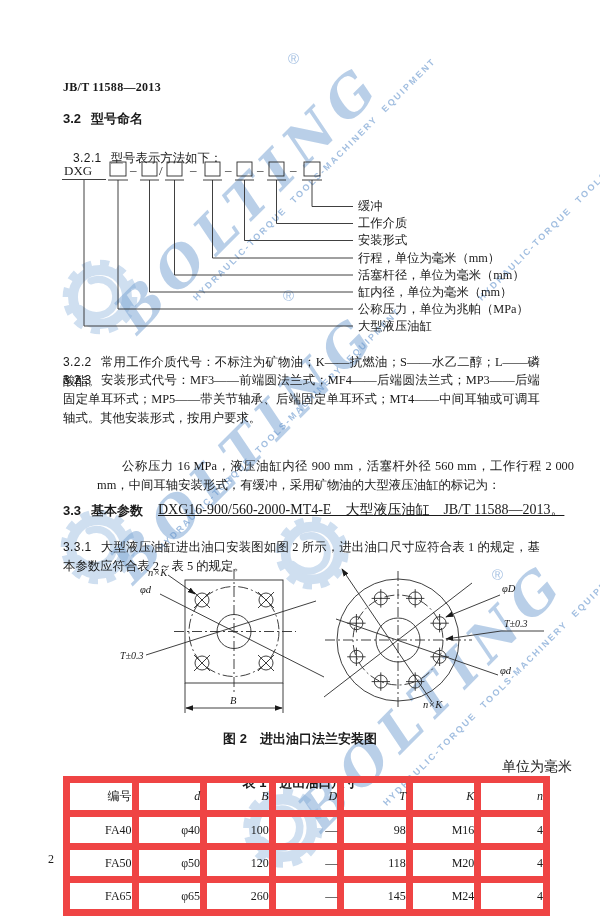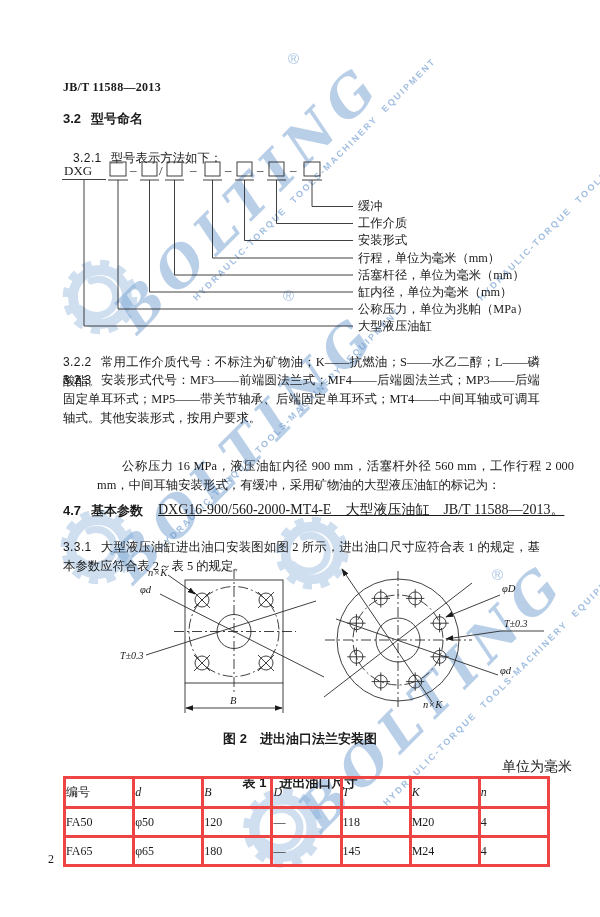--- a/index.html
+++ b/index.html
@@ -40,21 +40,21 @@
   .figcap,.tbltitle{left:63px;width:474px;text-align:center;font-family:"Liberation Sans", sans-serif;
                     font-weight:bold;font-size:13px;}
   .figcap{top:730px;}
   .tbltitle{top:774px;}
   .unitnote{right:28px;top:758px;font-size:14px;}
   .pagenum{left:48px;top:852px;font-size:12px;}
 
   
   table.t1{position:absolute;left:63px;top:776px;width:487px;border-collapse:collapse;table-layout:fixed;
            font-size:12px;}
-  table.t1 th,table.t1 td{border:3px solid #ef4444;text-align:left;padding:0;height:26px;
+  table.t1 th,table.t1 td{border:7px solid #ef4444;text-align:right;padding:0;height:26px;
                           font-weight:normal;}
   table.t1 thead th{height:27px;}
   table.t1{border:1.6px solid #1a1a1a;}
   table.t1 .it{font-style:italic;font-family:"Liberation Serif", serif;}
 
   
   svg text{font-family:"Liberation Serif", serif;fill:#1a1a1a;}
   .dj{stroke:#2a2a2a;stroke-width:.9;fill:none;}
 </style>
 </head>
@@ -160,21 +160,21 @@
     <p class="abs para p322">
       <span class="num">3.2.2</span><span>常用工作介质代号：不标注为矿物油；K——抗燃油；S——水乙二醇；L——磷酸酯。</span>
     </p>
     <p class="abs para p323">
       <span class="num">3.2.3</span><span>安装形式代号：MF3——前端圆法兰式；MF4——后端圆法兰式；MP3——后端固定单耳环式；MP5——带关节轴承、后端固定单耳环式；MT4——中间耳轴或可调耳轴式。其他安装形式，按用户要求。</span>
     </p>
     <p class="abs para pexample">公称压力 16 MPa，液压油缸内径 900 mm，活塞杆外径 560 mm，工作行程 2 000 mm，中间耳轴安装形式，有缓冲，采用矿物油的大型液压油缸的标记为：</p>
     <div class="abs designation">DXG16-900/560-2000-MT4-E　大型液压油缸　JB/T 11588—2013。</div>
 
     <div class="abs h-sec h33">
-      <span class="sp">4.7</span><span>基本参数</span>
+      <span class="sp">3.3</span><span>基本参数</span>
     </div>
     <p class="abs para p331">
       <span class="num">3.3.1</span><span>大型液压油缸进出油口安装图如图 2 所示，进出油口尺寸应符合表 1 的规定，基本参数应符合表 2～表 5 的规定。</span>
     </p>
 
     <svg class="abs" style="left:120px;top:563px" width="460" height="158" viewBox="0 0 460 158">
       <defs>
         <marker id="arr" viewBox="0 0 10 10" refX="9" refY="5" markerWidth="9" markerHeight="9" orient="auto-start-reverse">
           <path d="M0,1.5 L10,5 L0,8.5 z" fill="#1a1a1a"></path>
         </marker>
@@ -268,32 +268,41 @@
           <th class="it">d</th>
           <th class="it">B</th>
           <th class="it">D</th>
           <th class="it">T</th>
           <th class="it">K</th>
           <th class="it">n</th>
         </tr>
       </thead>
       <tbody>
         <tr>
+          <td>FA40</td>
+          <td>φ40</td>
+          <td>100</td>
+          <td>—</td>
+          <td>98</td>
+          <td>M16</td>
+          <td>4</td>
+        </tr>
+        <tr>
           <td>FA50</td>
           <td>φ50</td>
           <td>120</td>
           <td>—</td>
           <td>118</td>
           <td>M20</td>
           <td>4</td>
         </tr>
         <tr>
           <td>FA65</td>
           <td>φ65</td>
-          <td>180</td>
+          <td>260</td>
           <td>—</td>
           <td>145</td>
           <td>M24</td>
           <td>4</td>
         </tr>
       </tbody>
     </table>
 
     <div class="abs pagenum">2</div>
   </div>

